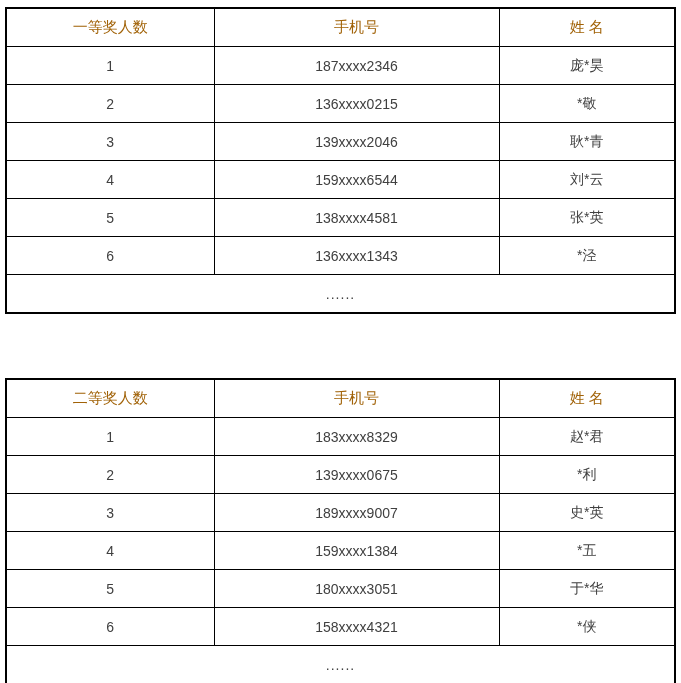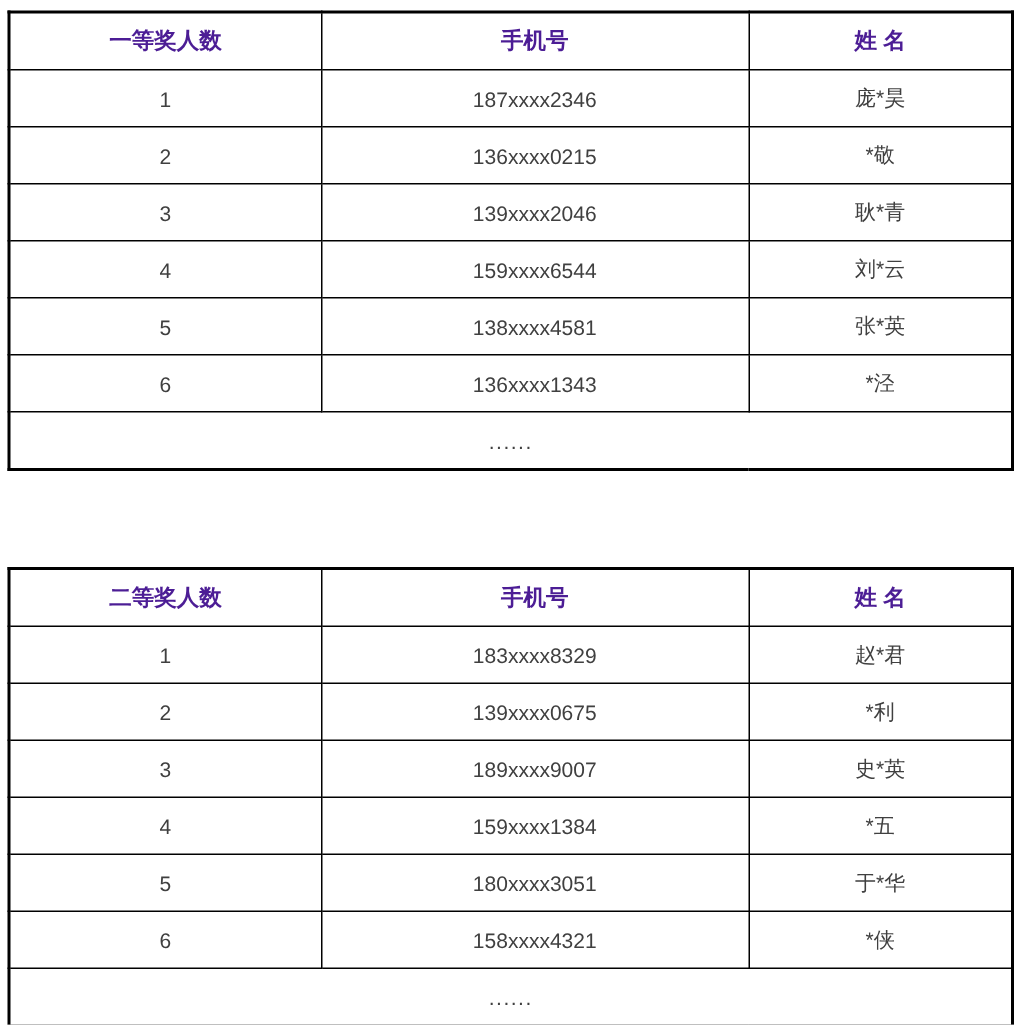--- a/index.html
+++ b/index.html
@@ -32,22 +32,22 @@
   table.prize-table th,
   table.prize-table td {
     border: 1px solid #000000;
     height: 37px;
     padding: 0;
     text-align: center;
     vertical-align: middle;
   }
   table.prize-table th {
     font-size: 15px;
-    font-weight: bold;
-    color: #4c1d95;
+    font-weight: normal;
+    color: #a16207;
   }
   table.prize-table td {
     font-size: 14px;
     font-weight: normal;
     color: #404040;
   }
   td.ellipsis-cell {
     font-size: 13px;
     letter-spacing: 1px;
     color: #333333;

